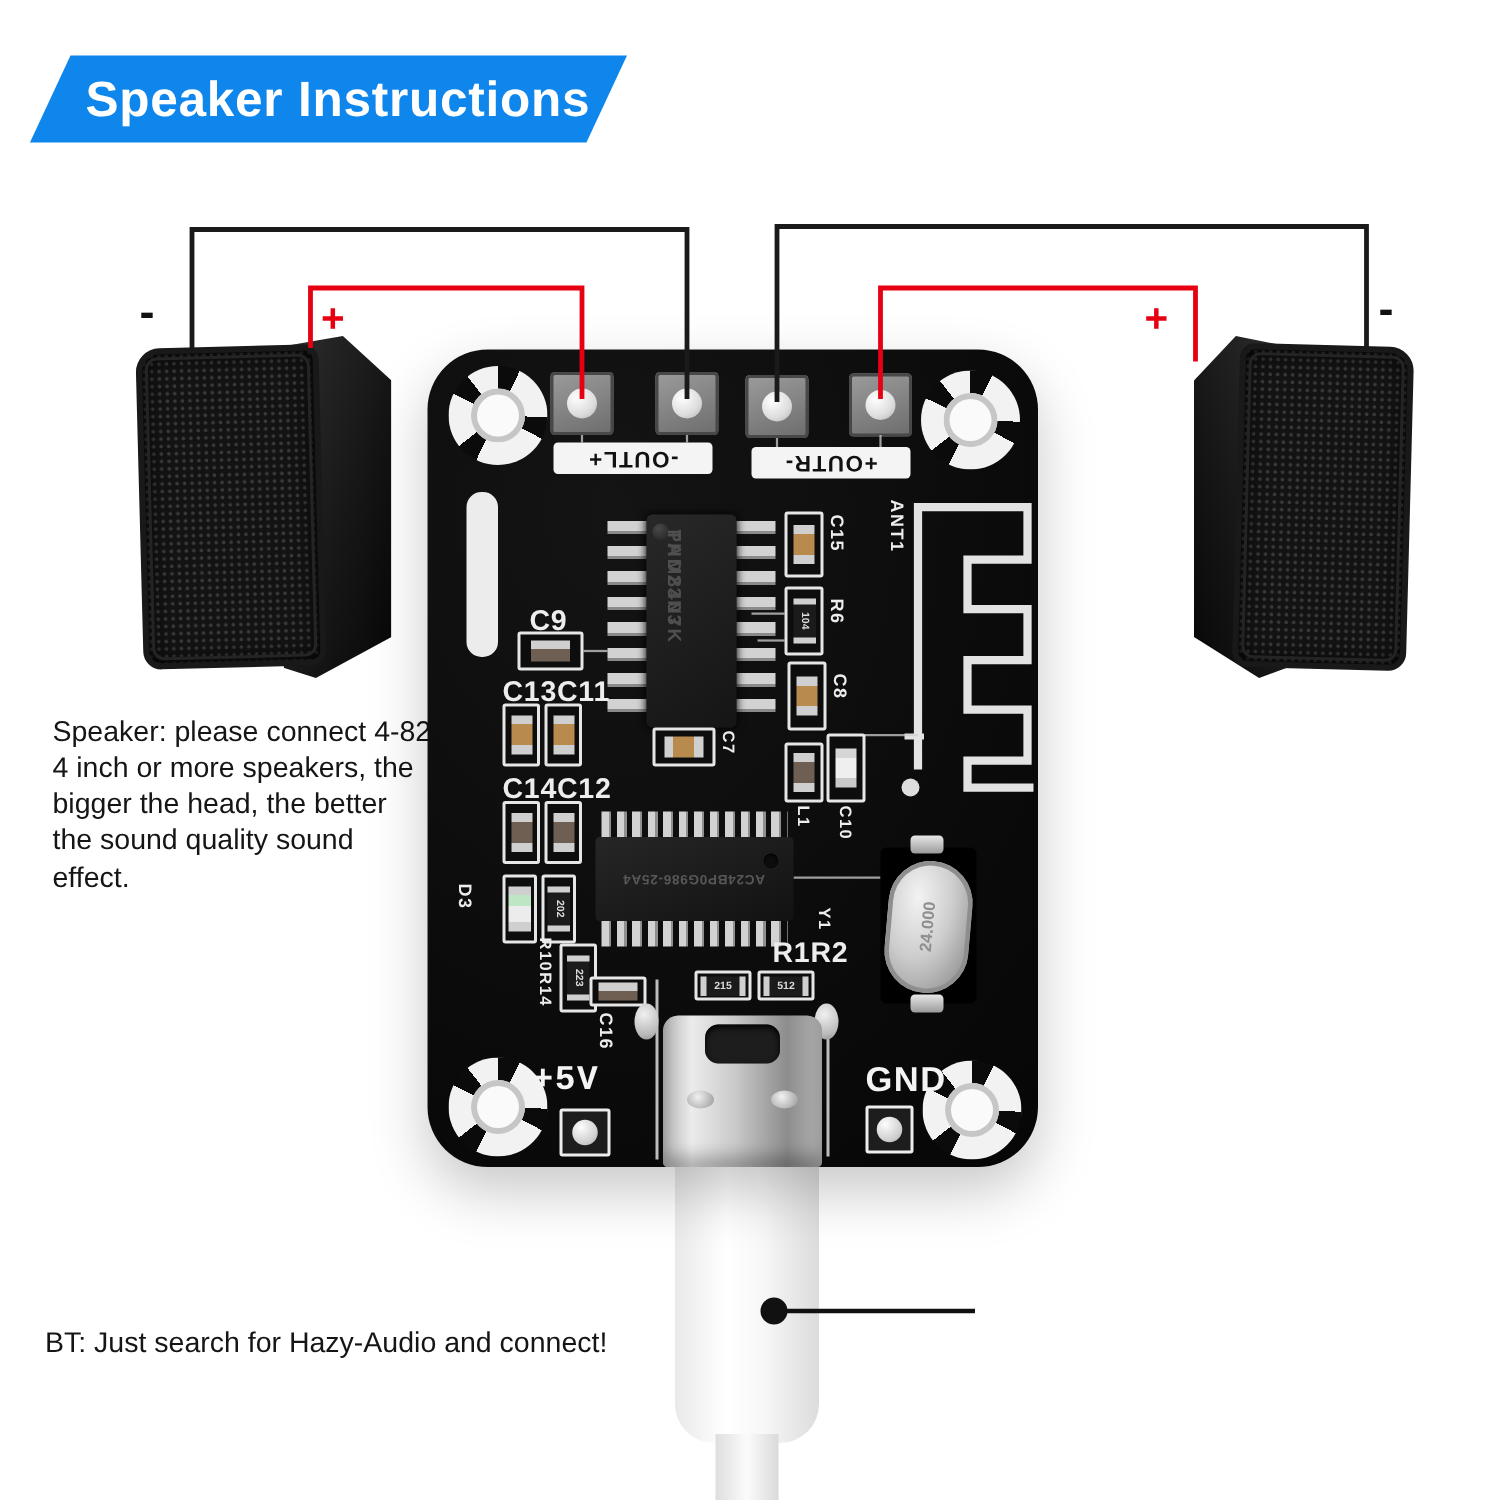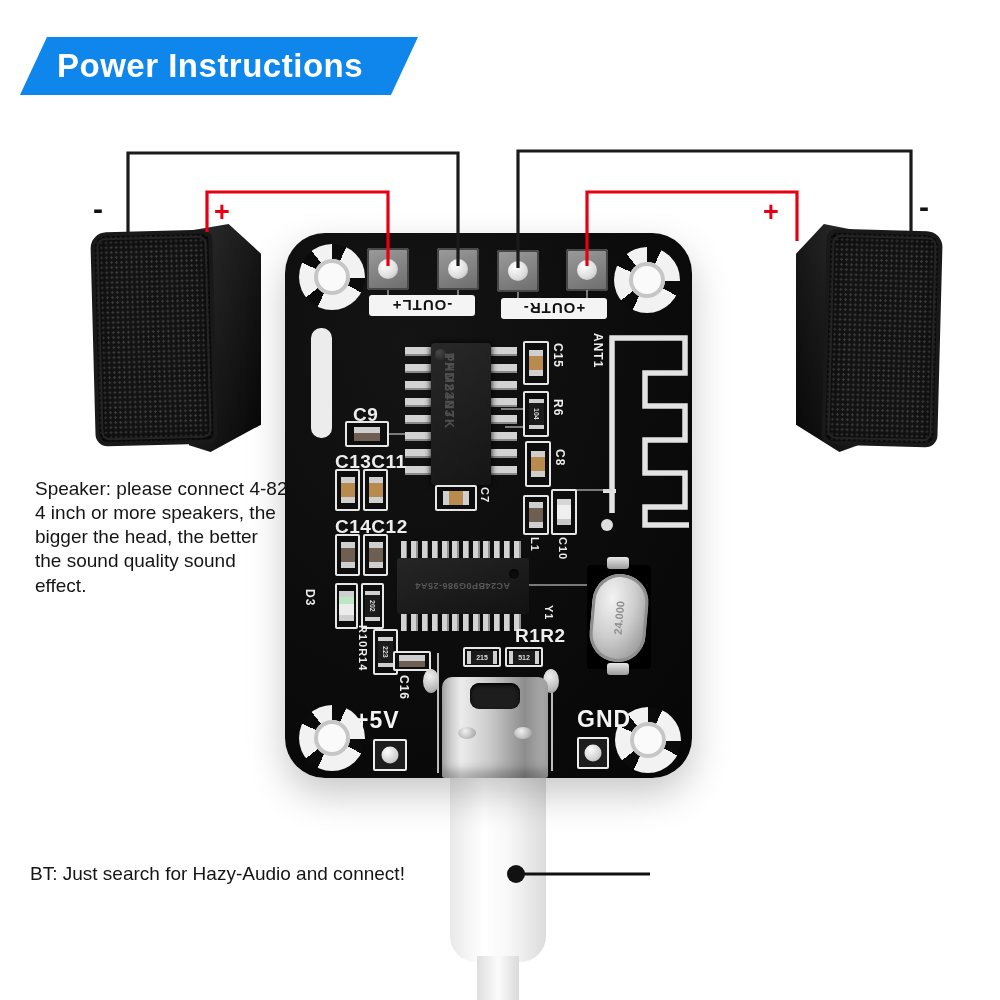--- a/index.html
+++ b/index.html
@@ -10,21 +10,21 @@
   
   .banner { position:absolute; left:47px; top:37px; width:371px; height:58px; }
   .banner .bg { position:absolute; inset:0; background:var(--banner-blue,#0f86ec);
                 transform:skewX(-25deg); transform-origin:top left; }
   .banner .txt { position:relative; z-index:1; display:block; padding-left:10px;
                  font-size:33px; font-weight:700; color:#fff; line-height:58px; letter-spacing:.5px; }
 
   
   .note { position:absolute; color:#151515; white-space:pre-line; }
   .note-speaker { left:35px; top:477px; width:310px; font-size:19px; line-height:1.27; }
-  .note-bt { left:30px; top:863px; width:430px; font-size:19px; }
+  .note-bt { left:30px; top:885px; width:430px; font-size:19px; }
   .note-power { left:660px; top:853px; width:340px; font-size:17.5px; line-height:1.32; }
 
   .pol { position:absolute; font-weight:700; }
   .pol-minus { color:#111; font-size:30px; }
   .pol-plus { color:#e60012; font-size:27px; }
 
   
   .speaker { position:absolute; }
   .spk-side { position:absolute; }
   .spk-front { position:absolute; background-color:#131313;
@@ -140,21 +140,21 @@
 
   .callout { position:absolute; inset:0; z-index:6; pointer-events:none; }
 </style>
 </head>
 <body>
 
 <div class="stage">
 
   <div class="banner">
     <div class="bg" style="background: rgb(15, 134, 236);"></div>
-    <span class="txt">Power Instructions</span>
+    <span class="txt">Speaker Instructions</span>
   </div>
 
   <div class="note note-speaker">Speaker: please connect 4-82,
 4 inch or more speakers, the
 bigger the head, the better
 the sound quality sound
 effect.</div>
   <div class="note note-bt">BT: Just search for Hazy-Audio and connect!</div>
 
   <div class="pol pol-minus" style="left:93px; top:192px;">-</div>
@@ -301,21 +301,21 @@
       </div>
 
     <div class="vlab" style="left:258px; top:372px; font-size:11px;">Y1</div>
     <div class="xtal-pad"></div>
     <div class="xtal-tab" style="left:322px; top:324px;"></div>
     <div class="xtal-tab" style="left:322px; top:430px;"></div>
     <div class="xtal">
       <span class="xtal-mark">24.000</span>
     </div>
 
-    <div class="pwr-lab" style="left:70px; top:474px;">+5V</div>
+    <div class="pwr-lab" style="left:70px; top:474px;font-family:Liberation Mono, monospace;">+5V</div>
     <div class="sq-pad" style="left:88px; top:506px; width:34px; height:32px;"></div>
     <div class="pwr-lab" style="left:292px; top:473px;">GND</div>
     <div class="sq-pad" style="left:292px; top:504px; width:32px; height:32px;"></div>
 
     <div class="silk-line" style="left:152px; top:420px; height:120px;"></div>
     <div class="silk-line" style="left:266px; top:450px; height:88px;"></div>
     <div class="oval-pad" style="left:138px; top:436px;"></div>
     <div class="oval-pad" style="left:258px; top:436px;"></div>
     <div class="usb">
       <div class="slot"></div>

